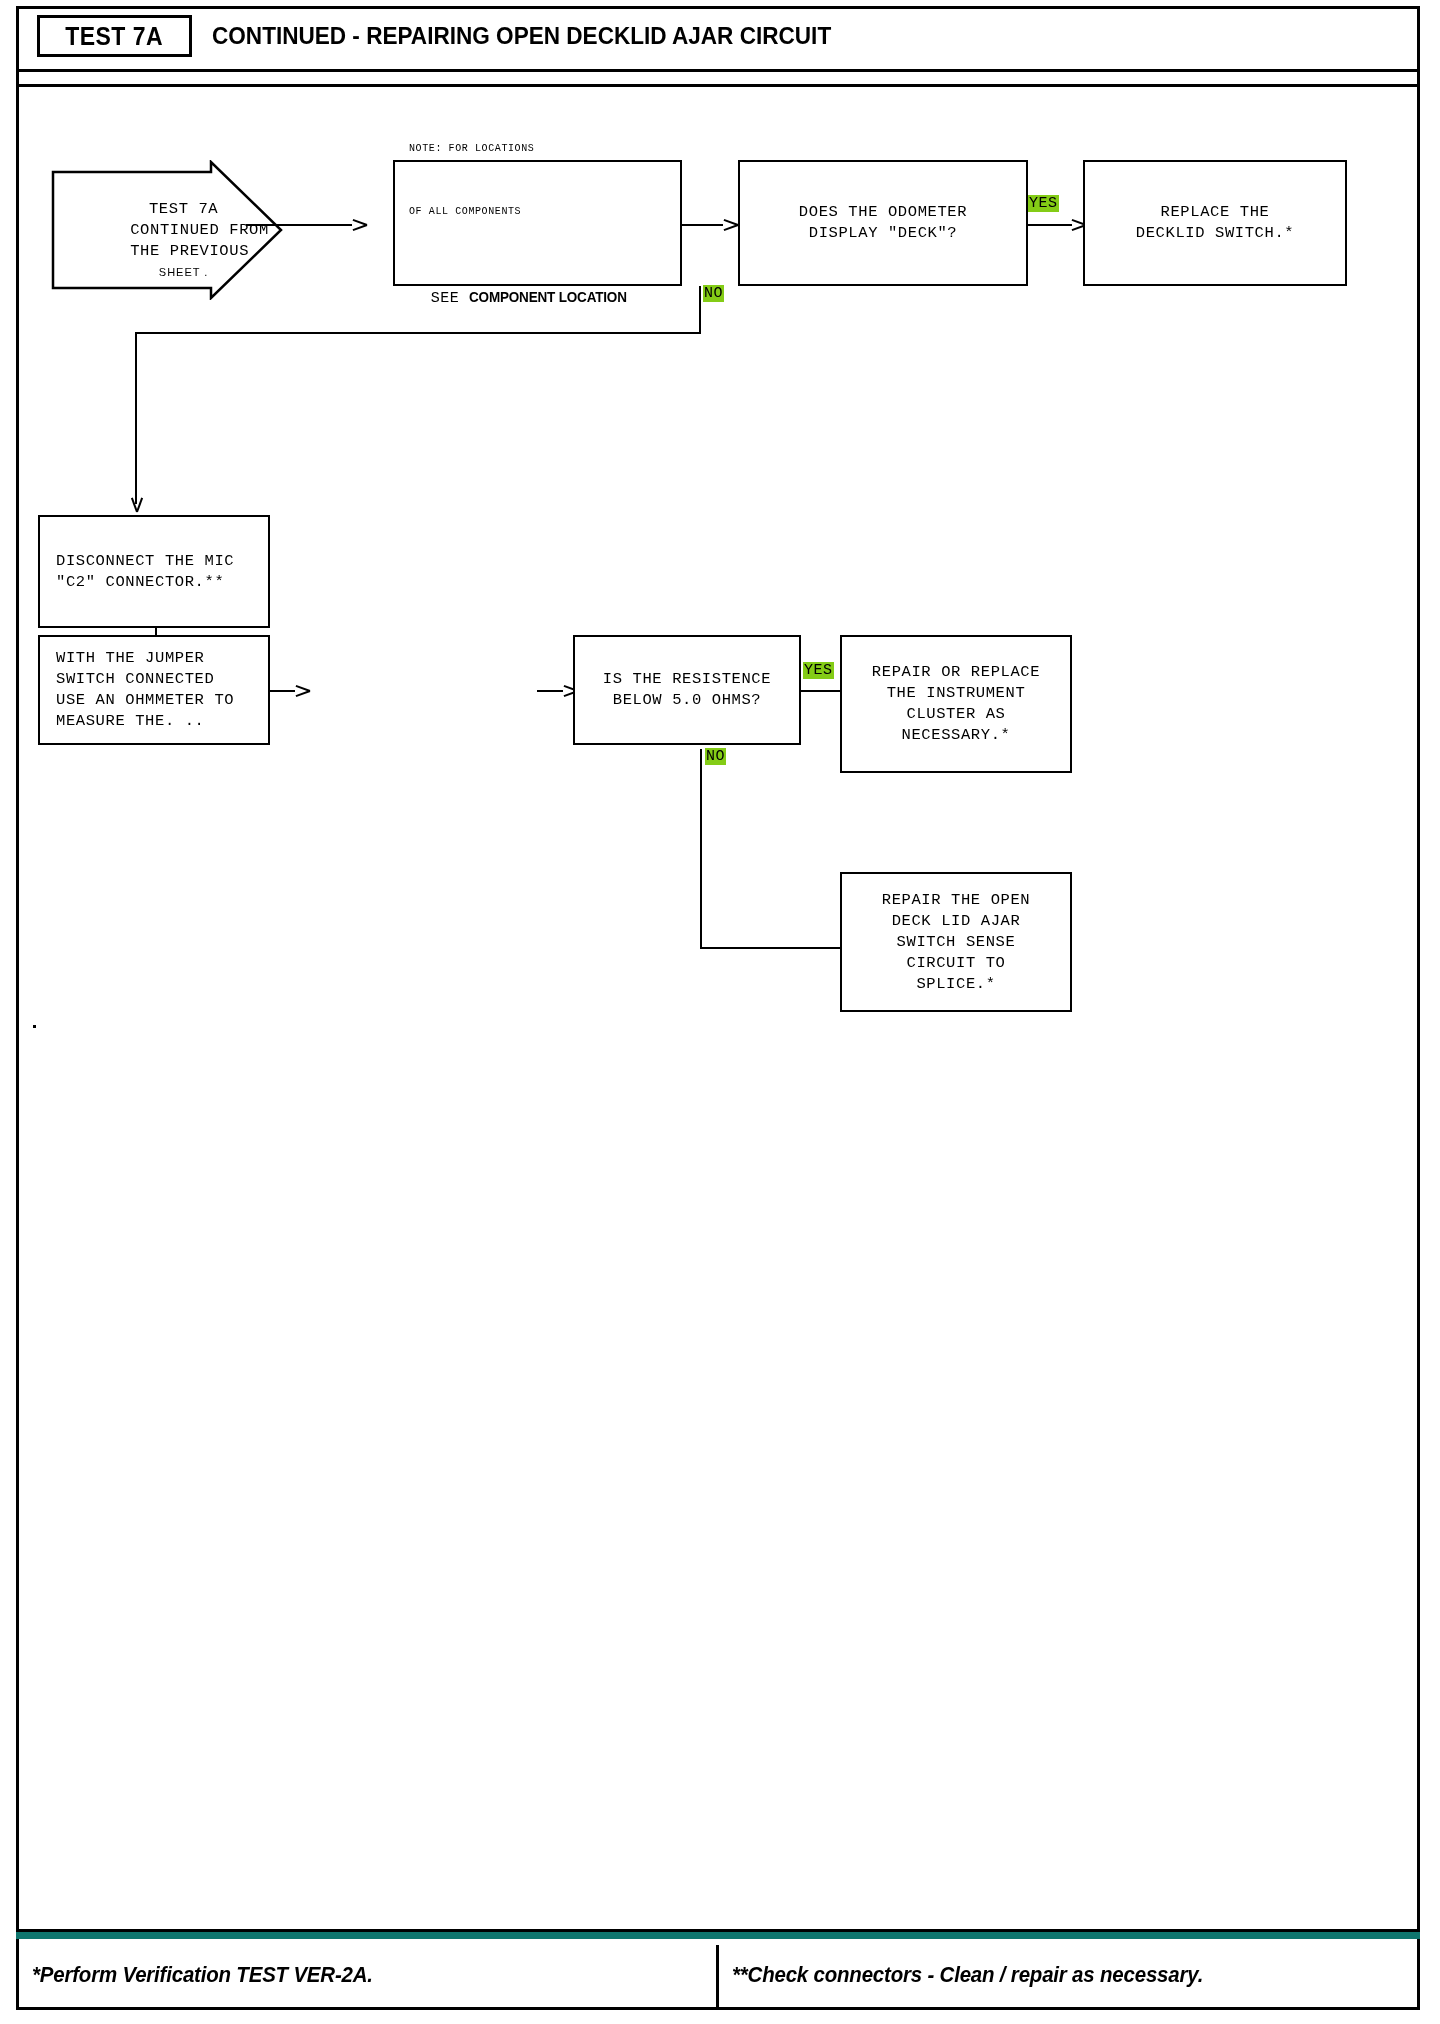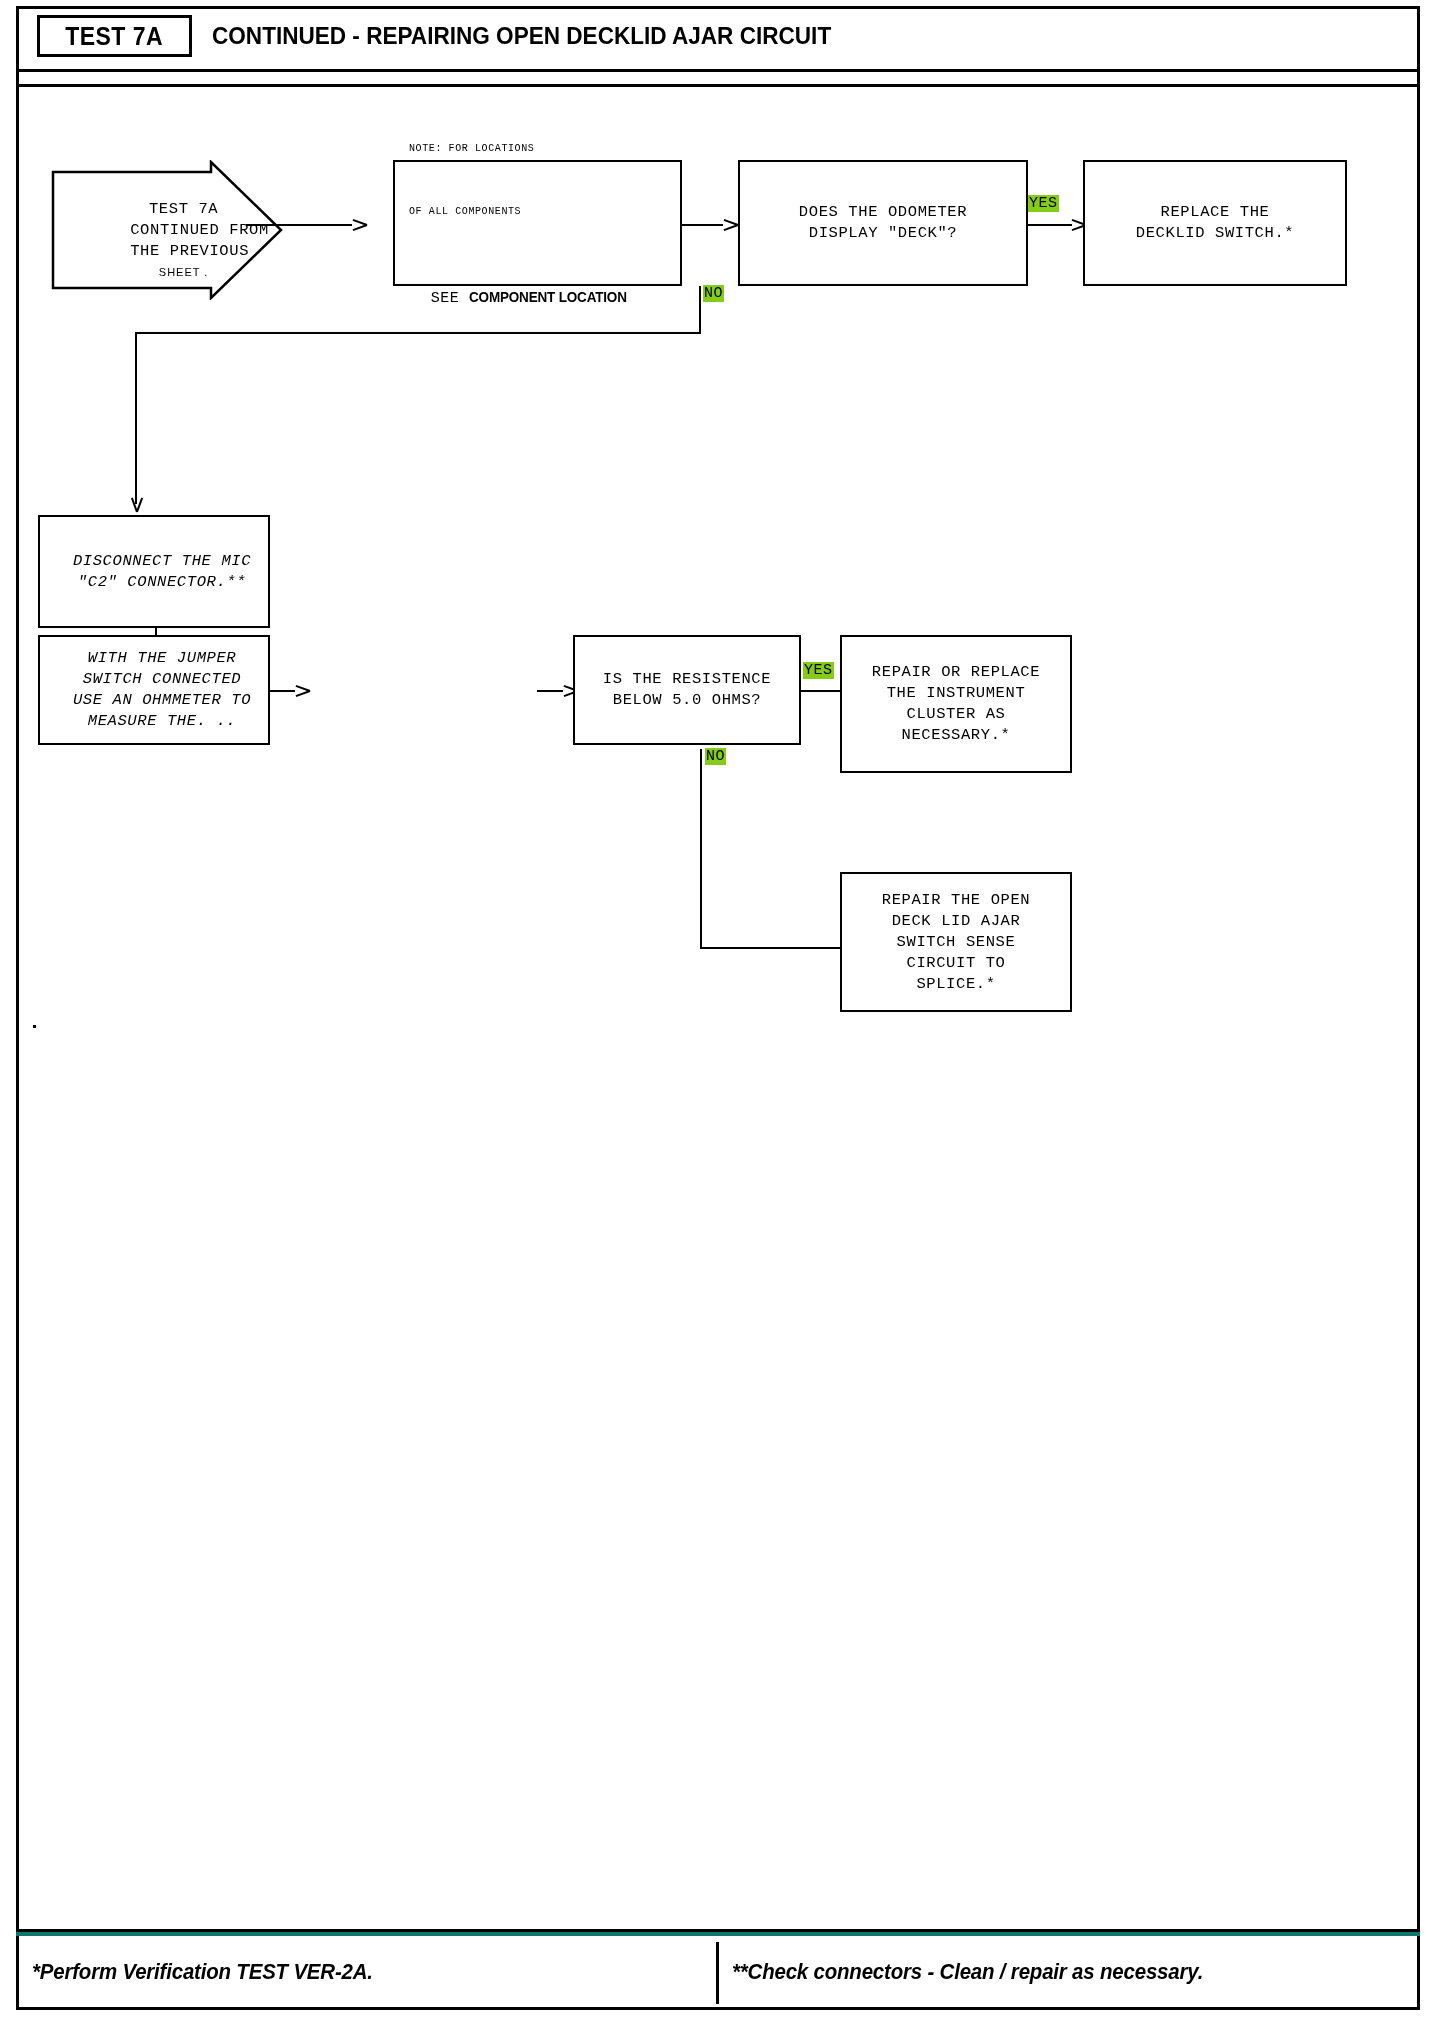--- a/index.html
+++ b/index.html
@@ -99,23 +99,22 @@
     justify-content: center;
     font-family: "Liberation Mono", monospace;
     font-size: 15.5px;
     line-height: 21px;
     letter-spacing: 0.6px;
     text-align: center;
     white-space: pre;
     color: #000;
   }
   .fbox.left-align {
-    align-items: center;
+    align-items: flex-start;
     text-align: left;
-    font-style: italic;
   }
   .fbox .ln { display: block; }
 
   
   .startarrow {
     position: absolute;
     left: 48px;
     top: 157px;
     width: 232px;
     height: 140px;
@@ -214,21 +213,21 @@
   }
 
   
   .footer-band {
     position: absolute;
     left: 16px;
     top: 1932px;
     width: 1404px;
     height: 78px;
     box-sizing: border-box;
-    border-top: 4px solid #0f766e;
+    border-top: 7px solid #0f766e;
     padding-left: 45px;
   }
   .footer-cell {
     position: absolute;
     top: 14px;
     height: 44px;
     display: flex;
     align-items: center;
   }
   .footer-cell span {

